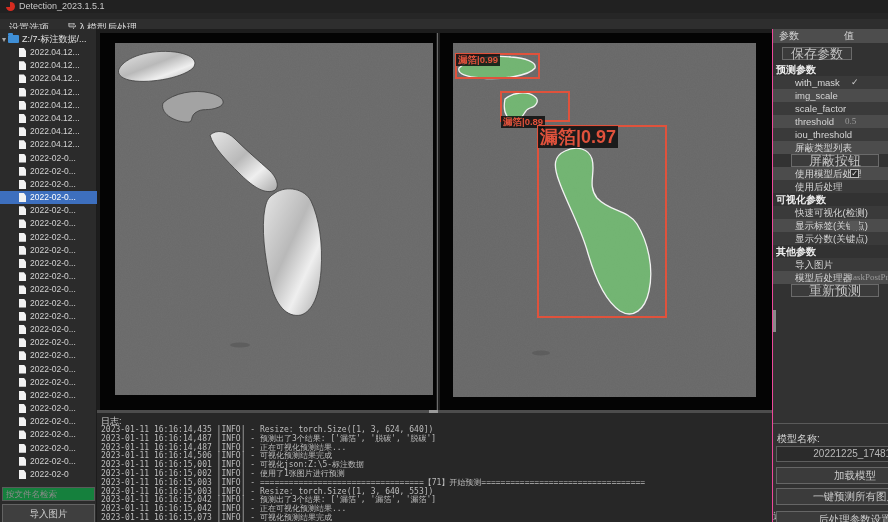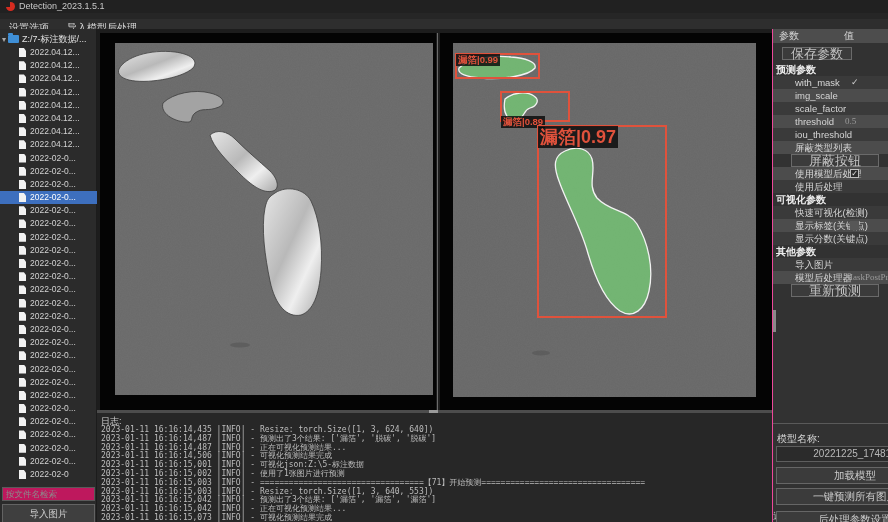--- a/index.html
+++ b/index.html
@@ -21,21 +21,21 @@
   #tree-root { left:2px; top:4px; height:13px; color:#e2e2e2; font-size:9px; line-height:13px; white-space:nowrap; }
   #tree-caret { color:#aaa; font-size:8px; margin-right:2px; }
   .folder-icon { display:inline-block; width:11px; height:8px; background:#3f8fd6; border-radius:1px;
     position:relative; top:1px; margin-right:3px; }
   .folder-icon:before { content:""; position:absolute; left:0; top:-2px; width:5px; height:2px; background:#3f8fd6; border-radius:1px 1px 0 0; }
   #tree-items { left:0; top:17px; width:97px; height:440px; overflow:hidden; }
   .tree-row { position:relative; height:13.2px; font-size:8.5px; color:#d2d2d2; line-height:13px; white-space:nowrap; padding-left:30px; }
   .tree-row.selected { background:#3d6fbe; color:#fff; }
   .file-icon { position:absolute; left:19px; top:2px; width:7px; height:9px; background:#f2f2f2;
     clip-path:polygon(0 0,70% 0,100% 30%,100% 100%,0 100%); }
-  #search-input { left:2px; top:458px; width:93px; height:14px; background:#be185d; border:1px solid #5a5a5a;
+  #search-input { left:2px; top:458px; width:93px; height:14px; background:#15803d; border:1px solid #5a5a5a;
     color:#c9c9c9; font-size:8.5px; padding:0 3px; font-family:"Liberation Sans",sans-serif; }
   #search-input::placeholder { color:#8b8b8b; }
   #import-btn { left:2px; top:475px; width:93px; height:20px; background:#3f3f3f; border:1px solid #636363;
     color:#cfcfcf; font-size:9.5px; }
 
   
   #viewer { left:97px; top:29px; width:675px; height:493px; background:#1d1d1d; }
   #left-view { left:3px; top:4px; width:336px; height:377px; background:#040404; }
   #photo-l { left:15px; top:10px; width:318px; height:352px; background:#696969; }
   #vdivider { left:340px; top:4px; width:1px; height:377px; background:#6b6b6b; }

